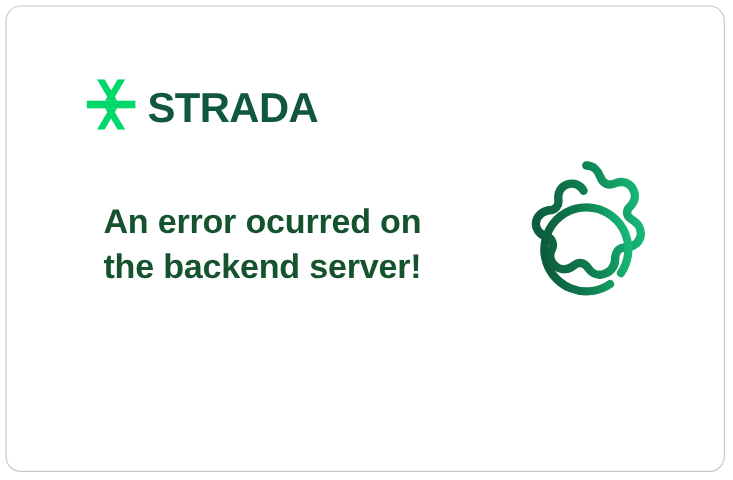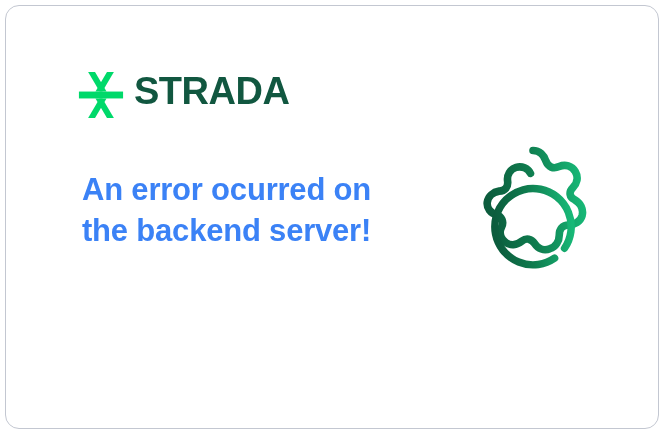--- a/index.html
+++ b/index.html
@@ -26,21 +26,21 @@
     border-radius: 14px;
     overflow: hidden;
   }
 
   
   #brand-lockup {
     position: absolute;
     left: 72px;
     top: 66px;
     display: flex;
-    align-items: flex-start;
+    align-items: flex-end;
     gap: 10px;
   }
   #brand-mark {
     width: 46px;
     height: 46px;
     display: block;
     flex: none;
   }
   #brand-wordmark {
     font-size: 38px;
@@ -51,26 +51,26 @@
     white-space: nowrap;
     font-family: "Liberation Sans", sans-serif;
   }
 
   
   #error-message {
     position: absolute;
     left: 76px;
     top: 163px;
     width: 300px;
-    margin: 0;
+    margin: 12px;
     font-size: 31px;
     font-weight: 700;
     line-height: 1.33;
     letter-spacing: -0.2px;
-    color: #3b82f6;
+    color: #14532d;
     font-family: "Liberation Sans", sans-serif;
   }
 
   
   #gear-illustration {
     position: absolute;
     left: 444px;
     top: 136px;
     width: 166px;
     height: 166px;

